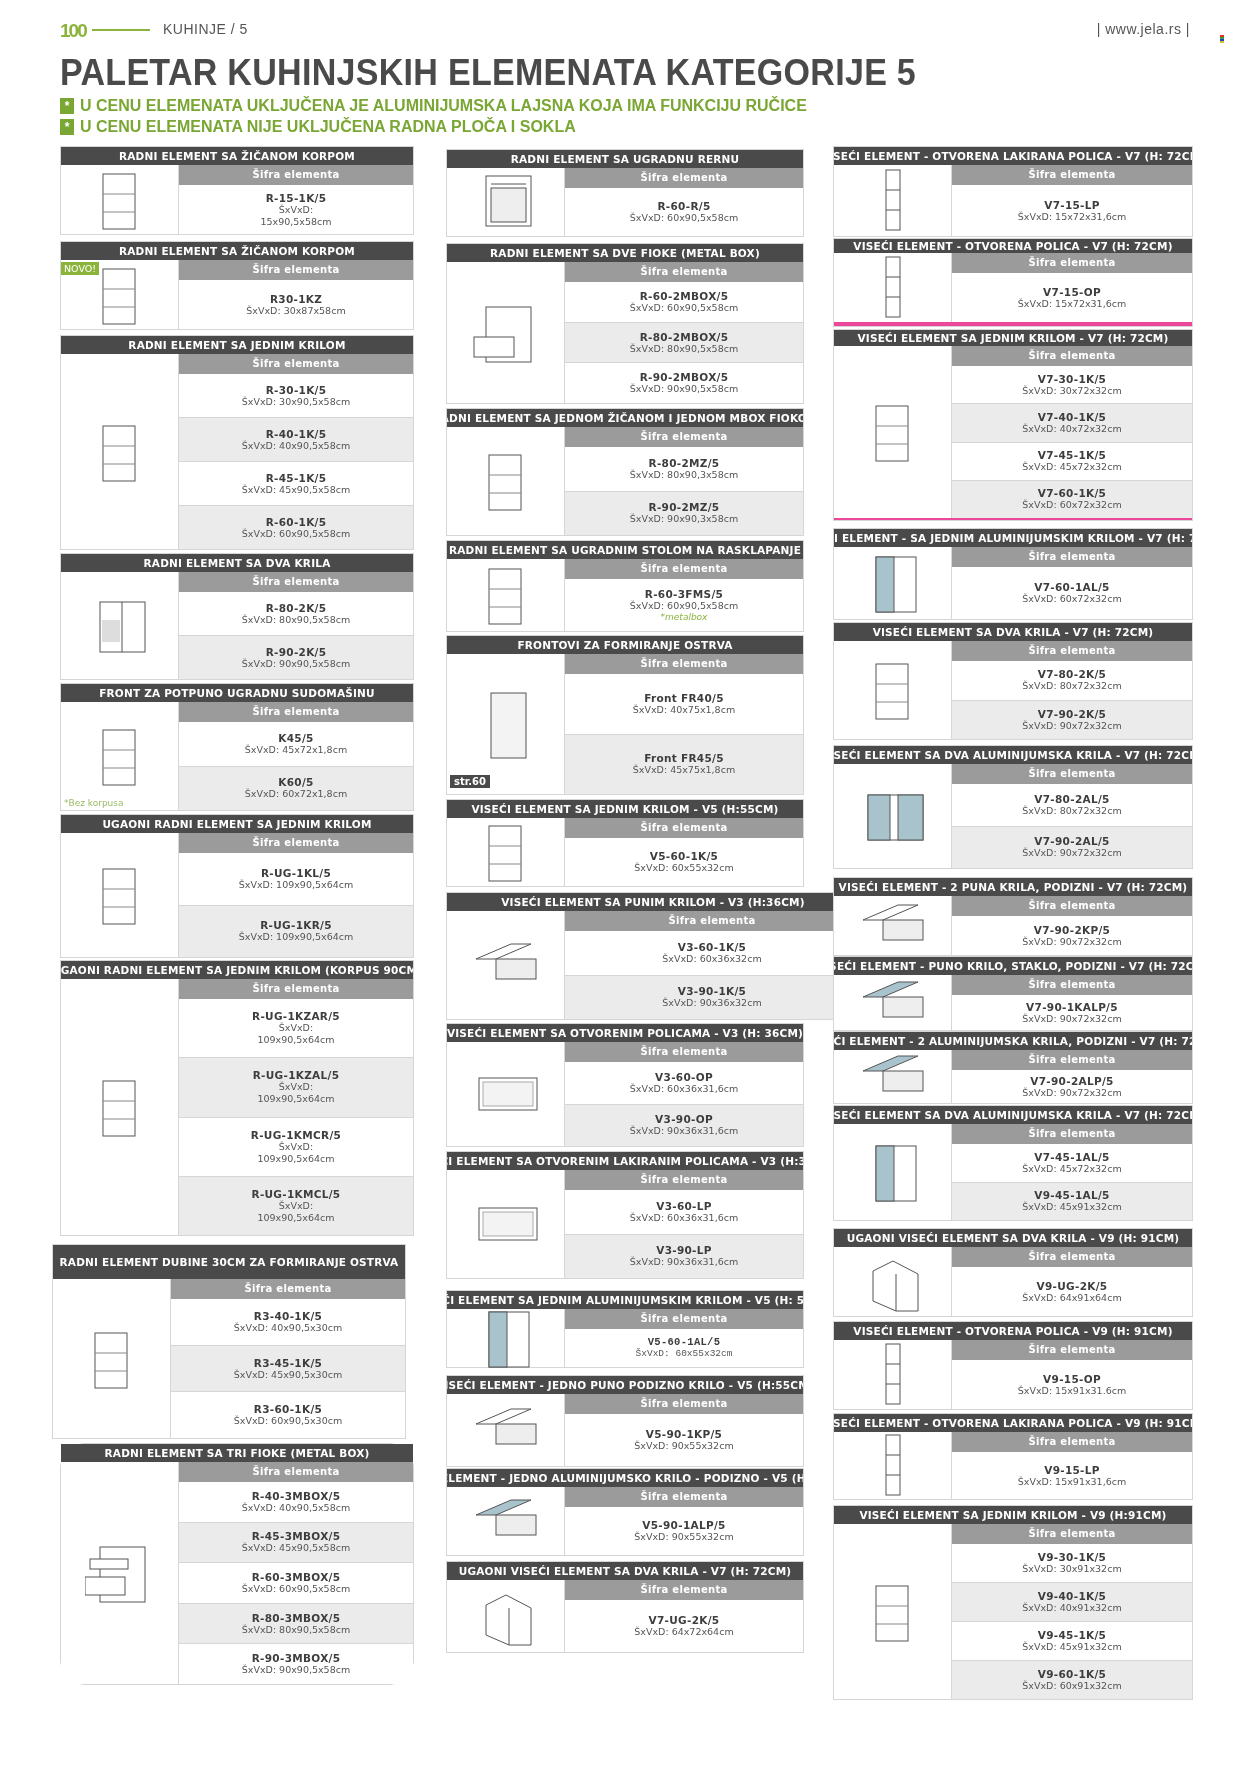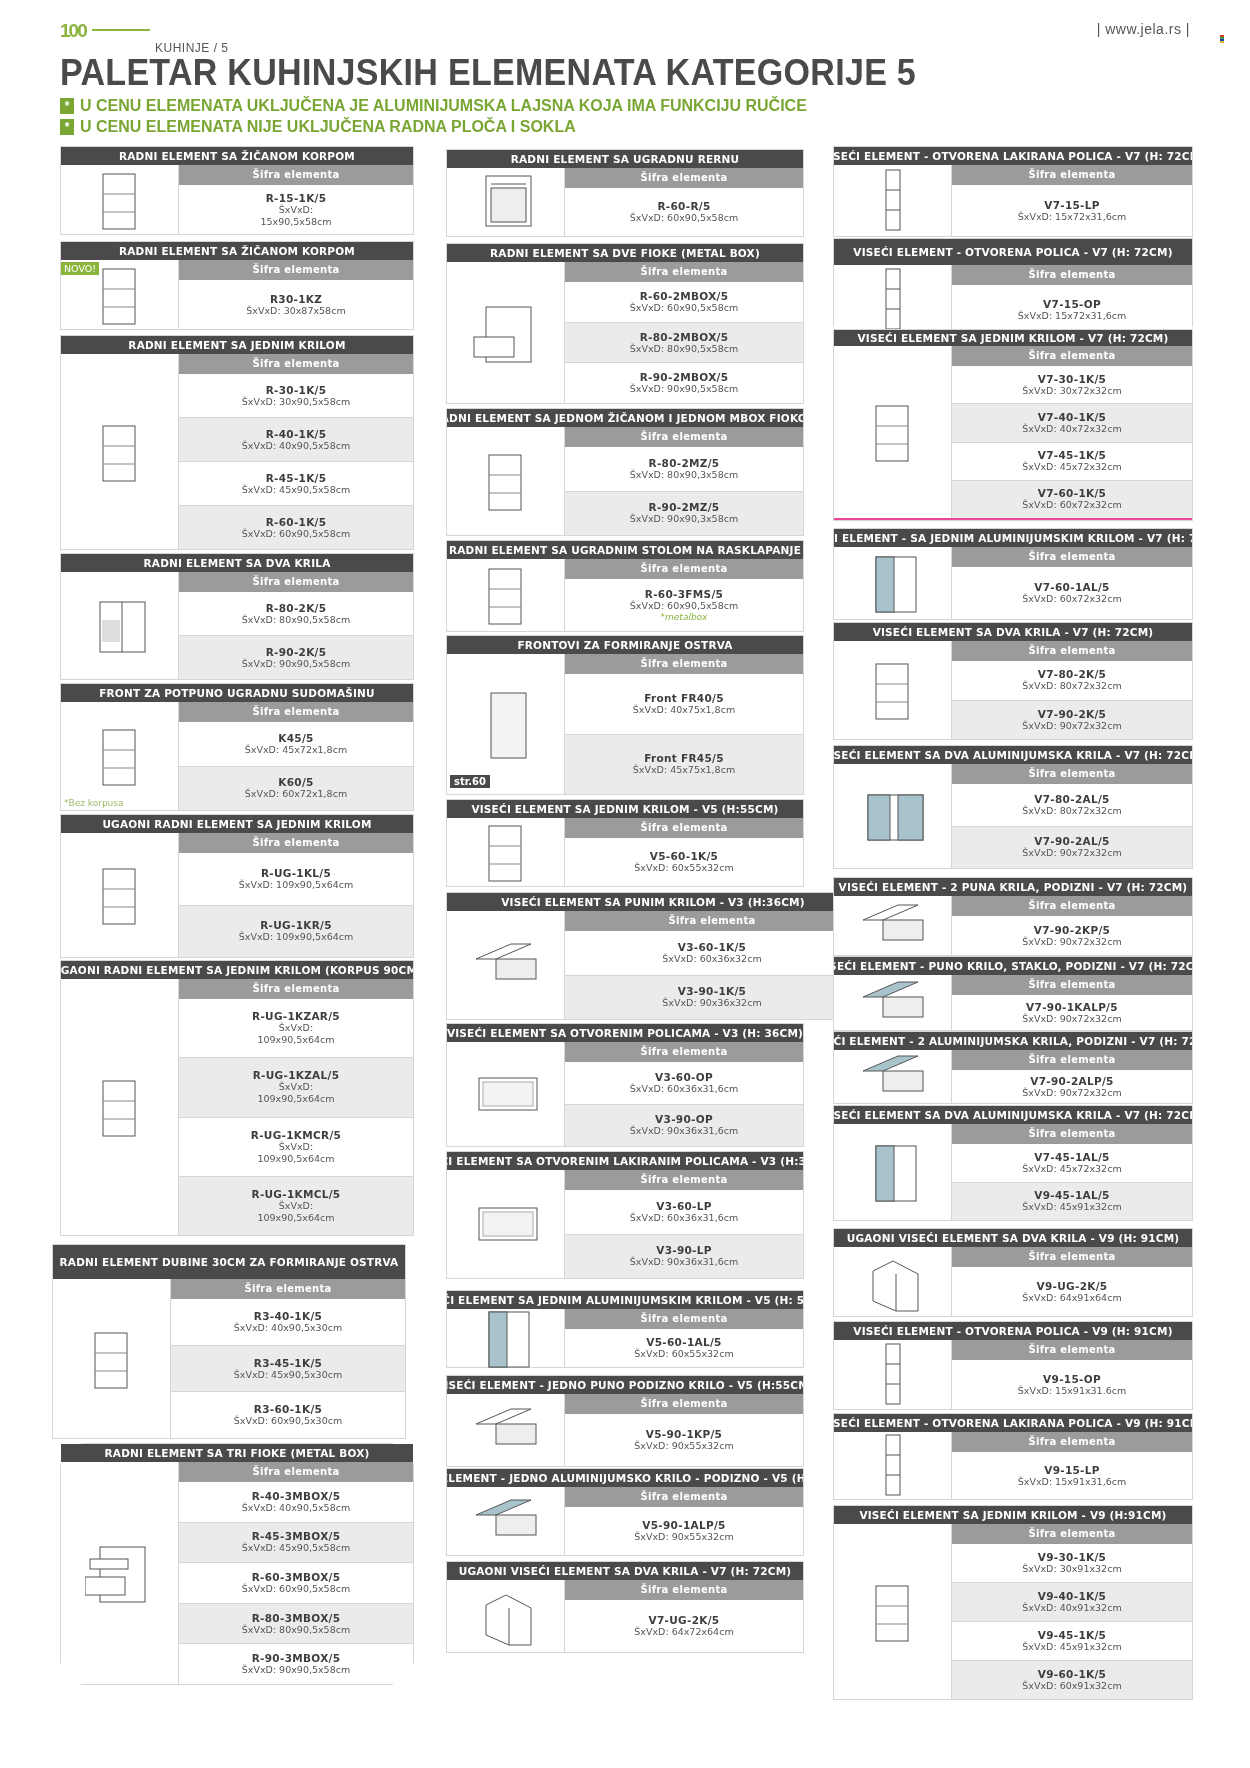--- a/index.html
+++ b/index.html
@@ -1,21 +1,21 @@
 <!DOCTYPE html>
 <html><head>
 <meta charset="utf-8">
 <style>
   * { box-sizing: border-box; margin: 0; padding: 0; }
   html, body { width: 1250px; height: 1768px; background: #ffffff; overflow: hidden; }
   body { position: relative; font-family: "DejaVu Sans", sans-serif; color: #3a3a3a; }
 
   .page-num { position: absolute; left: 60px; top: 20px; font-size: 19px; font-weight: bold; color: #8bb43c; letter-spacing: -2px; font-family: "Liberation Sans", sans-serif; }
   .page-line { position: absolute; left: 92px; top: 29px; width: 58px; height: 2px; background: #8bb43c; }
-  .breadcrumb { position: absolute; left: 155px; top: 21px; font-size: 12px; color: #555; letter-spacing: 0.5px; font-family: "Liberation Sans", sans-serif; margin-top: 20px; }
+  .breadcrumb { position: absolute; left: 163px; top: 21px; font-size: 14px; color: #555; letter-spacing: 0.5px; font-family: "Liberation Sans", sans-serif; }
   .site-url { position: absolute; right: 60px; top: 21px; font-size: 14px; color: #555; letter-spacing: 0.5px; font-family: "Liberation Sans", sans-serif; }
   .color-mark { position: absolute; left: 1220px; top: 35px; width: 4px; height: 8px; display: flex; flex-direction: column; }
   .color-mark span { flex: 1; }
 
   .title { position: absolute; left: 60px; top: 52px; font-size: 37px; font-weight: bold; color: #4a4a4a; font-family: "Liberation Sans", sans-serif; letter-spacing: 0.3px; transform: scaleX(0.92); transform-origin: left; white-space: nowrap; }
   .note { position: absolute; left: 60px; font-size: 16px; font-weight: bold; color: #7aa634; font-family: "Liberation Sans", sans-serif; display: flex; align-items: center; white-space: nowrap; }
   .note .star { display: inline-block; width: 14px; height: 16px; background: #7aa634; color: #fff; font-size: 12px; text-align: center; line-height: 16px; margin-right: 6px; }
 
   .block { position: absolute; background: #ec4899; border: 1px solid #d6d6d6; }
   .block-head { background: #4a4a4a; color: #fff; font-weight: bold; font-size: 10.5px; text-align: center; white-space: nowrap; overflow: hidden; letter-spacing: 0.2px; display: flex; align-items: center; justify-content: center; }
@@ -572,21 +572,21 @@
         <div class="img-col">
           <span>
             <svg class="cab" width="70" height="72" viewBox="0 0 70 72">
               <rect x="18" y="10" width="40" height="55" fill="#fff" stroke="#555"></rect>
               <rect x="18" y="10" width="18" height="55" fill="#a9c3cc" stroke="#555"></rect>
             </svg>
           </span>
         </div>
         <div class="data-col">
           <div class="sifra">Šifra elementa</div>
-          <div style="flex: 1 1 0%; display: flex; flex-direction: column;">
+          <div style="flex: 1 1 0%; display: flex; flex-direction: column; font-family: Liberation Mono, monospace;">
             <div class="row first">
               <div class="code">V5-60-1AL/5</div>
               <div class="dim" style="white-space: pre-line;">ŠxVxD: 60x55x32cm</div>
             </div>
           </div>
         </div>
       </div>
     </div>
     <div class="block" style="left: 446px; top: 1375px; width: 358px; height: 92px;">
       <div class="block-head" style="height: 18px;">VISEĆI ELEMENT - JEDNO PUNO PODIZNO KRILO - V5 (H:55CM)</div>
@@ -671,21 +671,21 @@
           <div style="flex: 1 1 0%; display: flex; flex-direction: column;">
             <div class="row first">
               <div class="code">V7-15-LP</div>
               <div class="dim" style="white-space: pre-line;">ŠxVxD: 15x72x31,6cm</div>
             </div>
           </div>
         </div>
       </div>
     </div>
     <div class="block" style="left: 833px; top: 238px; width: 360px; height: 89px;">
-      <div class="block-head" style="height: 26px; text-align: center;">VISEĆI ELEMENT - OTVORENA POLICA - V7 (H: 72CM)</div>
+      <div class="block-head" style="height: 14px; text-align: center;">VISEĆI ELEMENT - OTVORENA POLICA - V7 (H: 72CM)</div>
       <div class="block-body" style="height: 69px;">
         <div class="img-col">
           <span>
             <svg class="cab" width="70" height="72" viewBox="0 0 70 72">
               <rect x="28" y="5" width="14" height="60" fill="#fff" stroke="#555"></rect>
               <line x1="28" y1="25" x2="42" y2="25" stroke="#555"></line>
               <line x1="28" y1="45" x2="42" y2="45" stroke="#555"></line>
             </svg>
           </span>
         </div>

